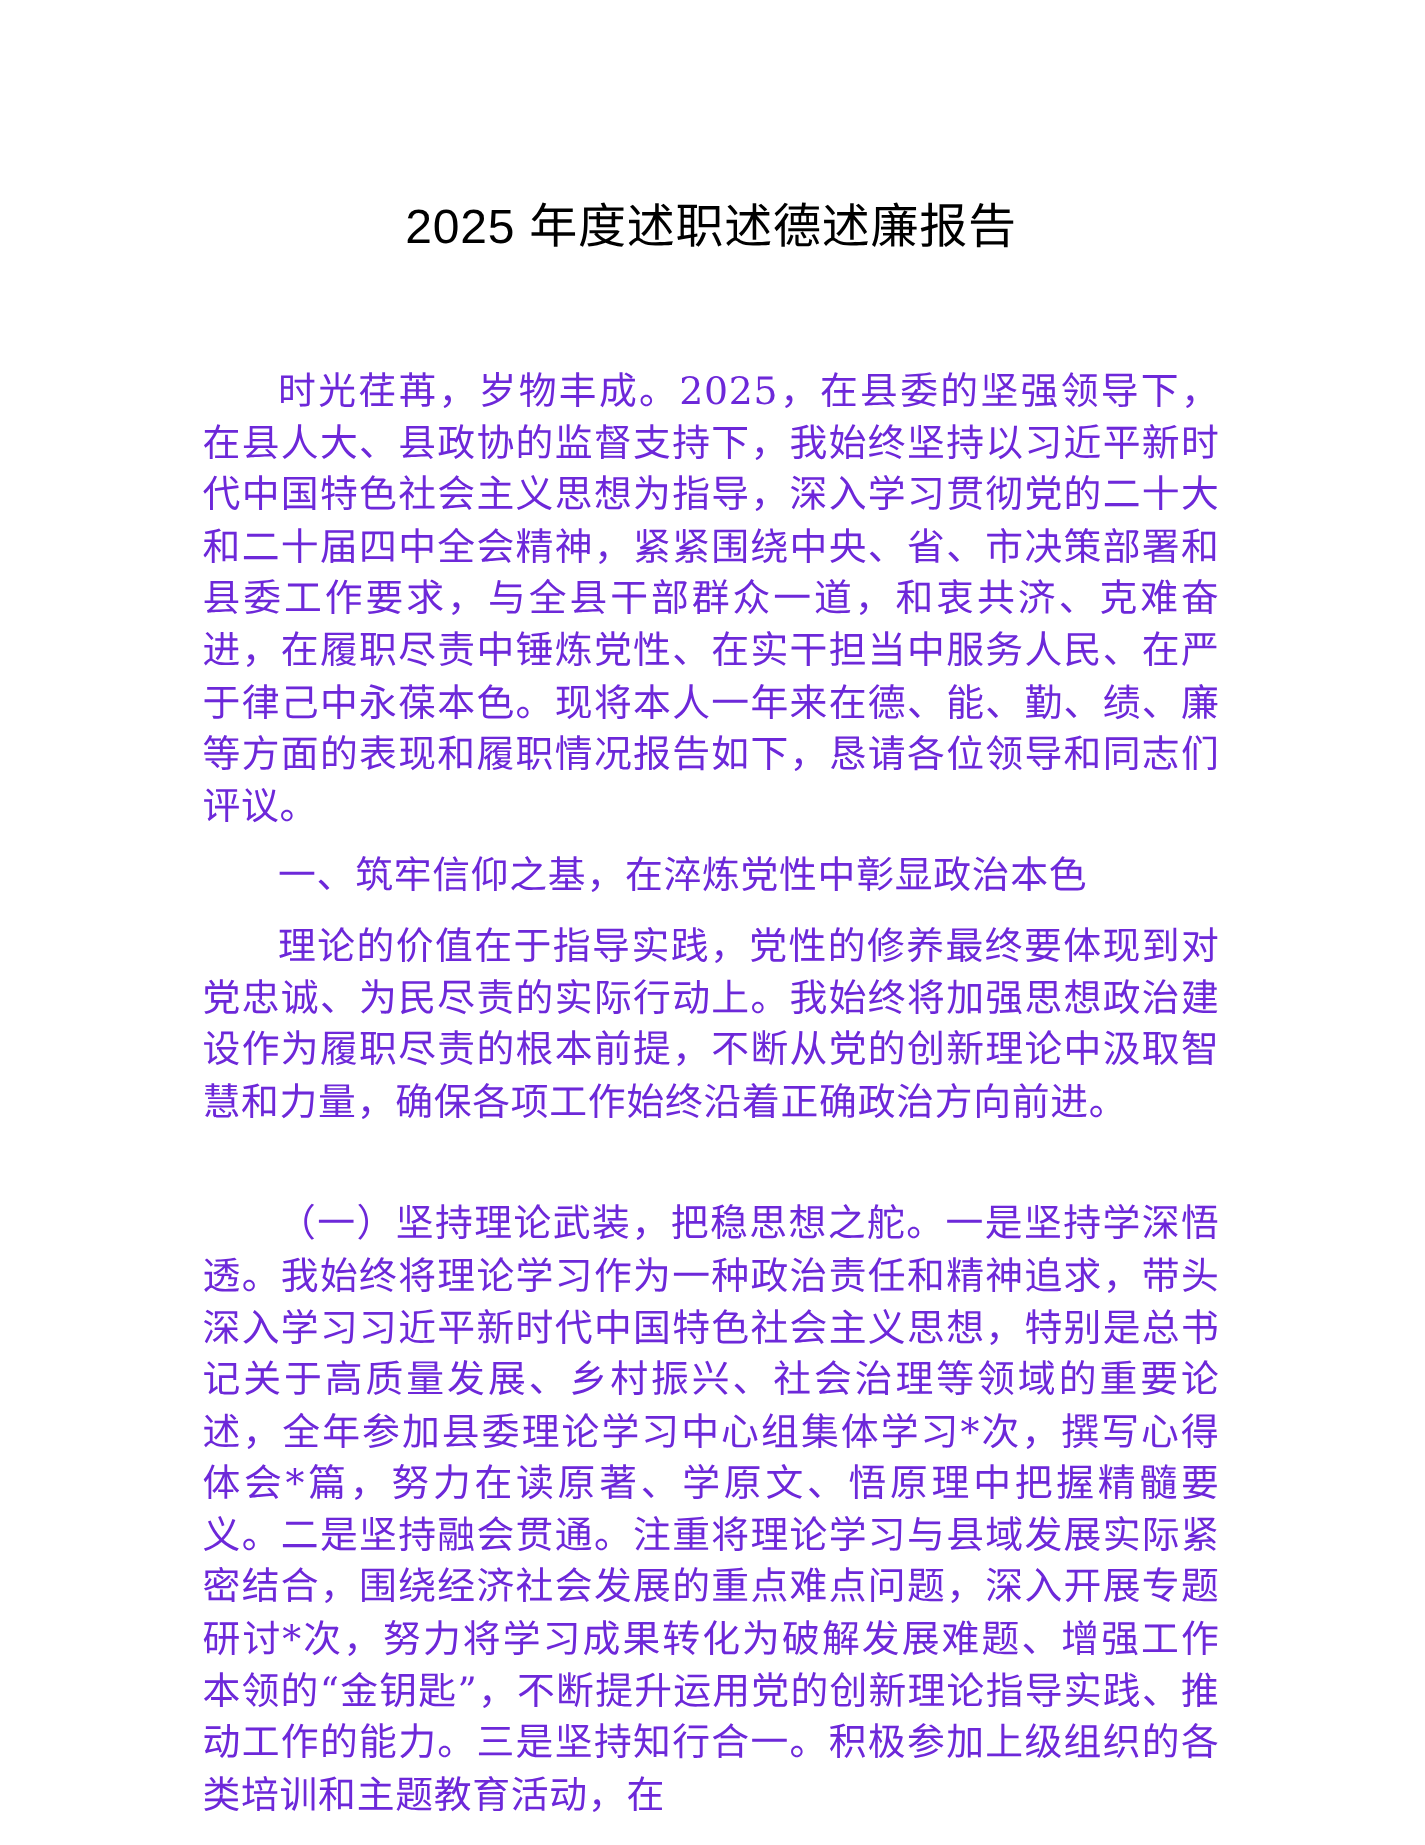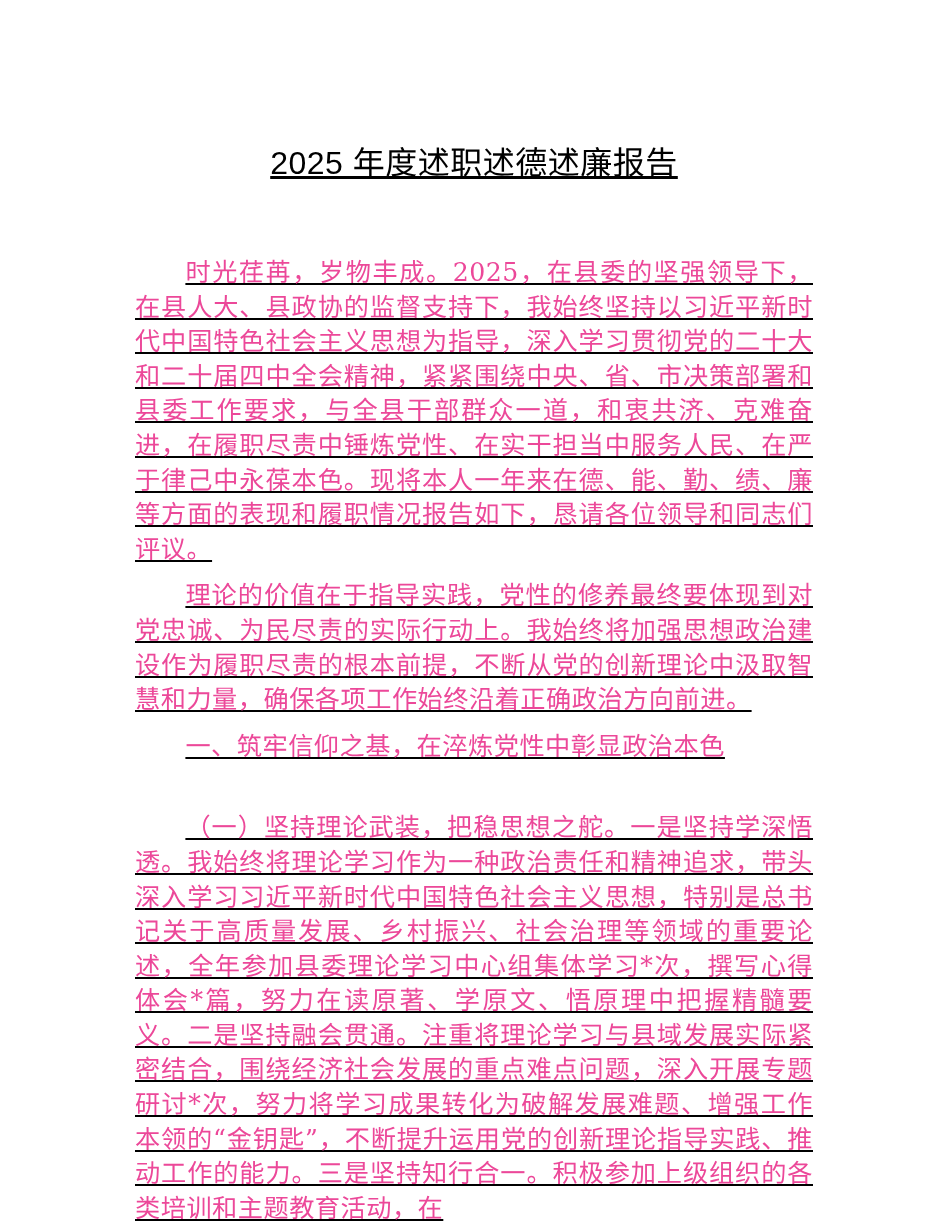--- a/index.html
+++ b/index.html
@@ -17,43 +17,42 @@
     position: relative;
     width: 950px;
     height: 1230px;
     background: #ffffff;
     overflow: hidden;
     box-sizing: border-box;
   }
   .doc-body {
     position: absolute;
     left: 135px;
-    top: 140px;
+    top: 128px;
     width: 678px;
-    text-decoration: underline;
   }
   .doc-title {
     font-family: "Liberation Sans", "DejaVu Sans", sans-serif;
     font-size: 32px;
     line-height: 46px;
     font-weight: 400;
     text-align: center;
     letter-spacing: 0.5px;
     color: #000000;
     margin: 0;
     padding: 0;
   }
   .title-spacer {
     height: 70px;
   }
   .para {
     font-family: "DejaVu Serif", "Liberation Serif", serif;
     font-size: 25.2px;
     line-height: 34.6px;
-    color: #ec4899;
+    color: #6d28d9;
     text-align: justify;
     text-justify: inter-ideograph;
     text-indent: 2em;
     margin: 0 0 12px 0;
     letter-spacing: 0.02em;
     word-break: break-all;
     font-weight: 400;
   }
   .para.heading-para {
     margin-bottom: 12px;
@@ -69,21 +68,21 @@
 <div class="page">
 
   <div class="doc-body">
 
     <h1 class="doc-title">2025 年度述职述德述廉报告</h1>
 
     <div class="title-spacer"></div>
 
     <p class="para">时光荏苒，岁物丰成。2025，在县委的坚强领导下，在县人大、县政协的监督支持下，我始终坚持以习近平新时代中国特色社会主义思想为指导，深入学习贯彻党的二十大和二十届四中全会精神，紧紧围绕中央、省、市决策部署和县委工作要求，与全县干部群众一道，和衷共济、克难奋进，在履职尽责中锤炼党性、在实干担当中服务人民、在严于律己中永葆本色。现将本人一年来在德、能、勤、绩、廉等方面的表现和履职情况报告如下，恳请各位领导和同志们评议。</p>
 
+    <p class="para heading-para">一、筑牢信仰之基，在淬炼党性中彰显政治本色</p>
+
     <p class="para">理论的价值在于指导实践，党性的修养最终要体现到对党忠诚、为民尽责的实际行动上。我始终将加强思想政治建设作为履职尽责的根本前提，不断从党的创新理论中汲取智慧和力量，确保各项工作始终沿着正确政治方向前进。</p>
-
-    <p class="para heading-para">一、筑牢信仰之基，在淬炼党性中彰显政治本色</p>
 
     <p class="para last">（一）坚持理论武装，把稳思想之舵。一是坚持学深悟透。我始终将理论学习作为一种政治责任和精神追求，带头深入学习习近平新时代中国特色社会主义思想，特别是总书记关于高质量发展、乡村振兴、社会治理等领域的重要论述，全年参加县委理论学习中心组集体学习*次，撰写心得体会*篇，努力在读原著、学原文、悟原理中把握精髓要义。二是坚持融会贯通。注重将理论学习与县域发展实际紧密结合，围绕经济社会发展的重点难点问题，深入开展专题研讨*次，努力将学习成果转化为破解发展难题、增强工作本领的“金钥匙”，不断提升运用党的创新理论指导实践、推动工作的能力。三是坚持知行合一。积极参加上级组织的各类培训和主题教育活动，在</p>
 
   </div>
 
 </div>
 
 </body></html>

